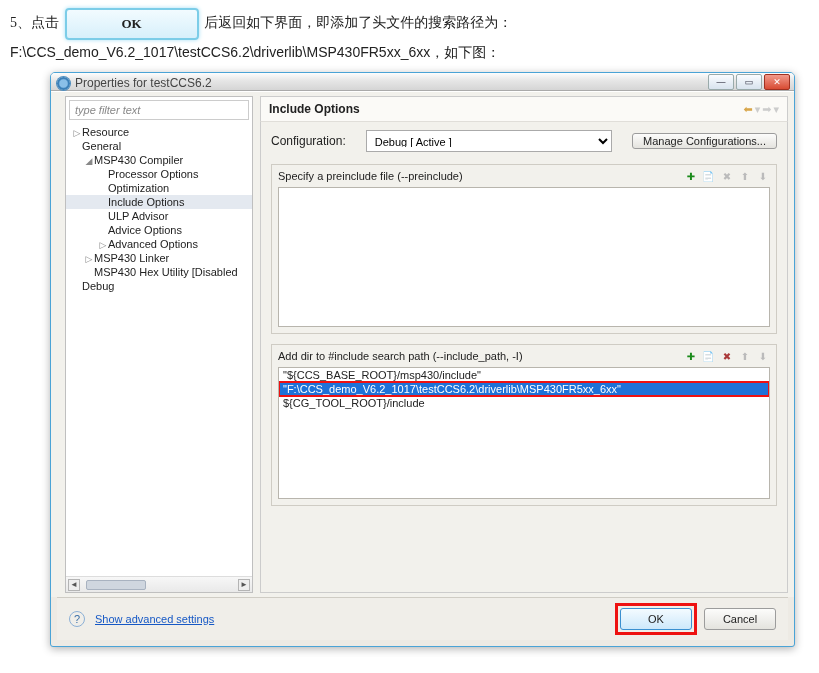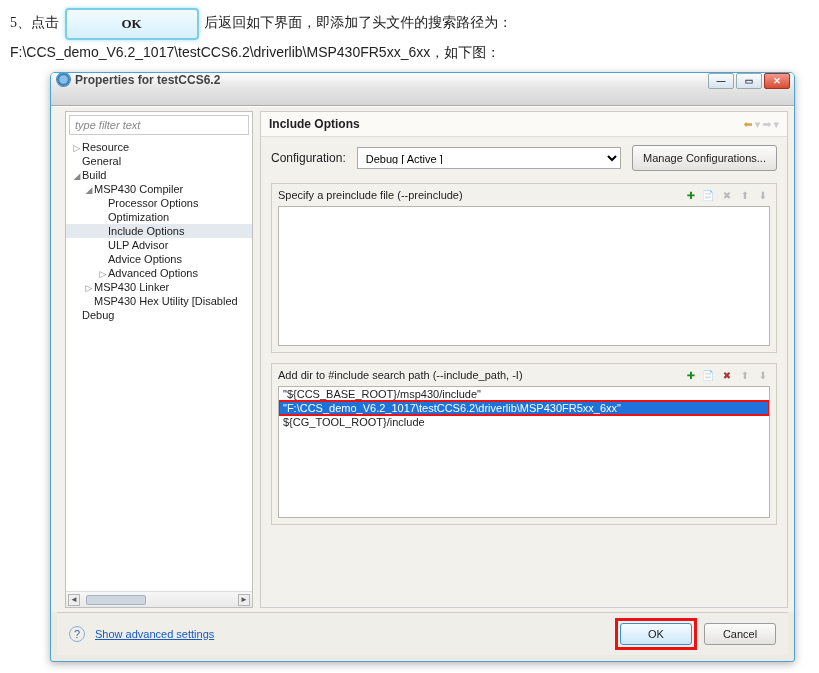--- a/index.html
+++ b/index.html
@@ -37,29 +37,28 @@
   
   .dialog {
     margin: 0 24px 10px 50px;
     border: 1px solid #4aa3d6;
     border-radius: 5px 5px 3px 3px;
     box-shadow: 0 2px 8px rgba(0,0,0,0.3);
     overflow: hidden;
     background: #edeae4;
   }
   .titlebar {
-    height: 33px;
+    height: 18px;
     background: linear-gradient(#fdfdfd, #e6e6e6 45%, #d5d5d5);
     border-bottom: 1px solid #aaa;
     display: flex;
-    align-items: flex-start;
+    align-items: flex-end;
     padding: 0 4px 0 6px;
     font-size: 12px;
     color: #444;
-    font-weight: bold;
   }
   .titlebar .gear {
     width: 13px; height: 13px; margin-right: 5px;
     background: radial-gradient(circle at 50% 50%, #8abfe8 40%, #3a7fb8 55%);
     border-radius: 50%;
     box-shadow: 0 0 0 1px #4d8dbf;
   }
   .winbtns { margin-left: auto; display: flex; gap: 2px; }
   .winbtn {
     width: 26px; height: 16px;
@@ -133,26 +132,26 @@
   .navarrows span{font-size:11px;color:#d8a54a;}
   .navarrows span.dim{color:#ccc;}
   .rbody {
     flex:1;
     border:1px solid #ccc;
     border-top:none;
     background:#f2f1ec;
     padding: 8px 10px 0 10px;
     display:flex;flex-direction:column;
   }
-  .cfgrow{display:flex;align-items:center;gap:11px;margin-bottom:12px;}
+  .cfgrow{display:flex;align-items:center;gap:20px;margin-bottom:12px;}
   .cfgrow select{
     flex:1;height:22px;border:1px solid #aaa;background:#fff;font-size:11px;padding:4px 4px;
   }
   .btn {
-    height:26px;padding:0 10px;border:1px solid #9c9c9c;border-radius:3px;
+    height:16px;padding:0 10px;border:1px solid #9c9c9c;border-radius:3px;
     background:linear-gradient(#fcfcfb,#e4e3de);
     font-size:11px;color:#222;cursor:default;
     display:inline-flex;align-items:center;
   }
   .group {
     border:1px solid #cfccc4;
     background:#f2f1ec;
     margin-bottom:10px;
     display:flex;flex-direction:column;
     position:relative;
@@ -227,21 +226,20 @@
     </div>
   </div>
 
   <div class="dialog-body">
 
     <div class="left">
       <div class="filter">type filter text</div>
       <div class="tree">
         <div class="tn d1"><span class="tw">▷</span><span>Resource</span></div>
         <div class="tn d1"><span class="tw"></span><span>General</span></div>
-        <div class="tn d1"><span class="tw">◢</span><span>Build</span></div>
         <div class="tn d2"><span class="tw">◢</span><span>MSP430 Compiler</span></div>
         <div class="tn d3"><span class="tw"></span><span>Processor Options</span></div>
         <div class="tn d3"><span class="tw"></span><span>Optimization</span></div>
         <div class="tn d3 sel"><span class="tw"></span><span>Include Options</span></div>
         <div class="tn d3"><span class="tw"></span><span>ULP Advisor</span></div>
         <div class="tn d3"><span class="tw"></span><span>Advice Options</span></div>
         <div class="tn d3"><span class="tw">▷</span><span>Advanced Options</span></div>
         <div class="tn d2"><span class="tw">▷</span><span>MSP430 Linker</span></div>
         <div class="tn d2"><span class="tw"></span><span>MSP430 Hex Utility  [Disabled</span></div>
         <div class="tn d1"><span class="tw"></span><span>Debug</span></div>

